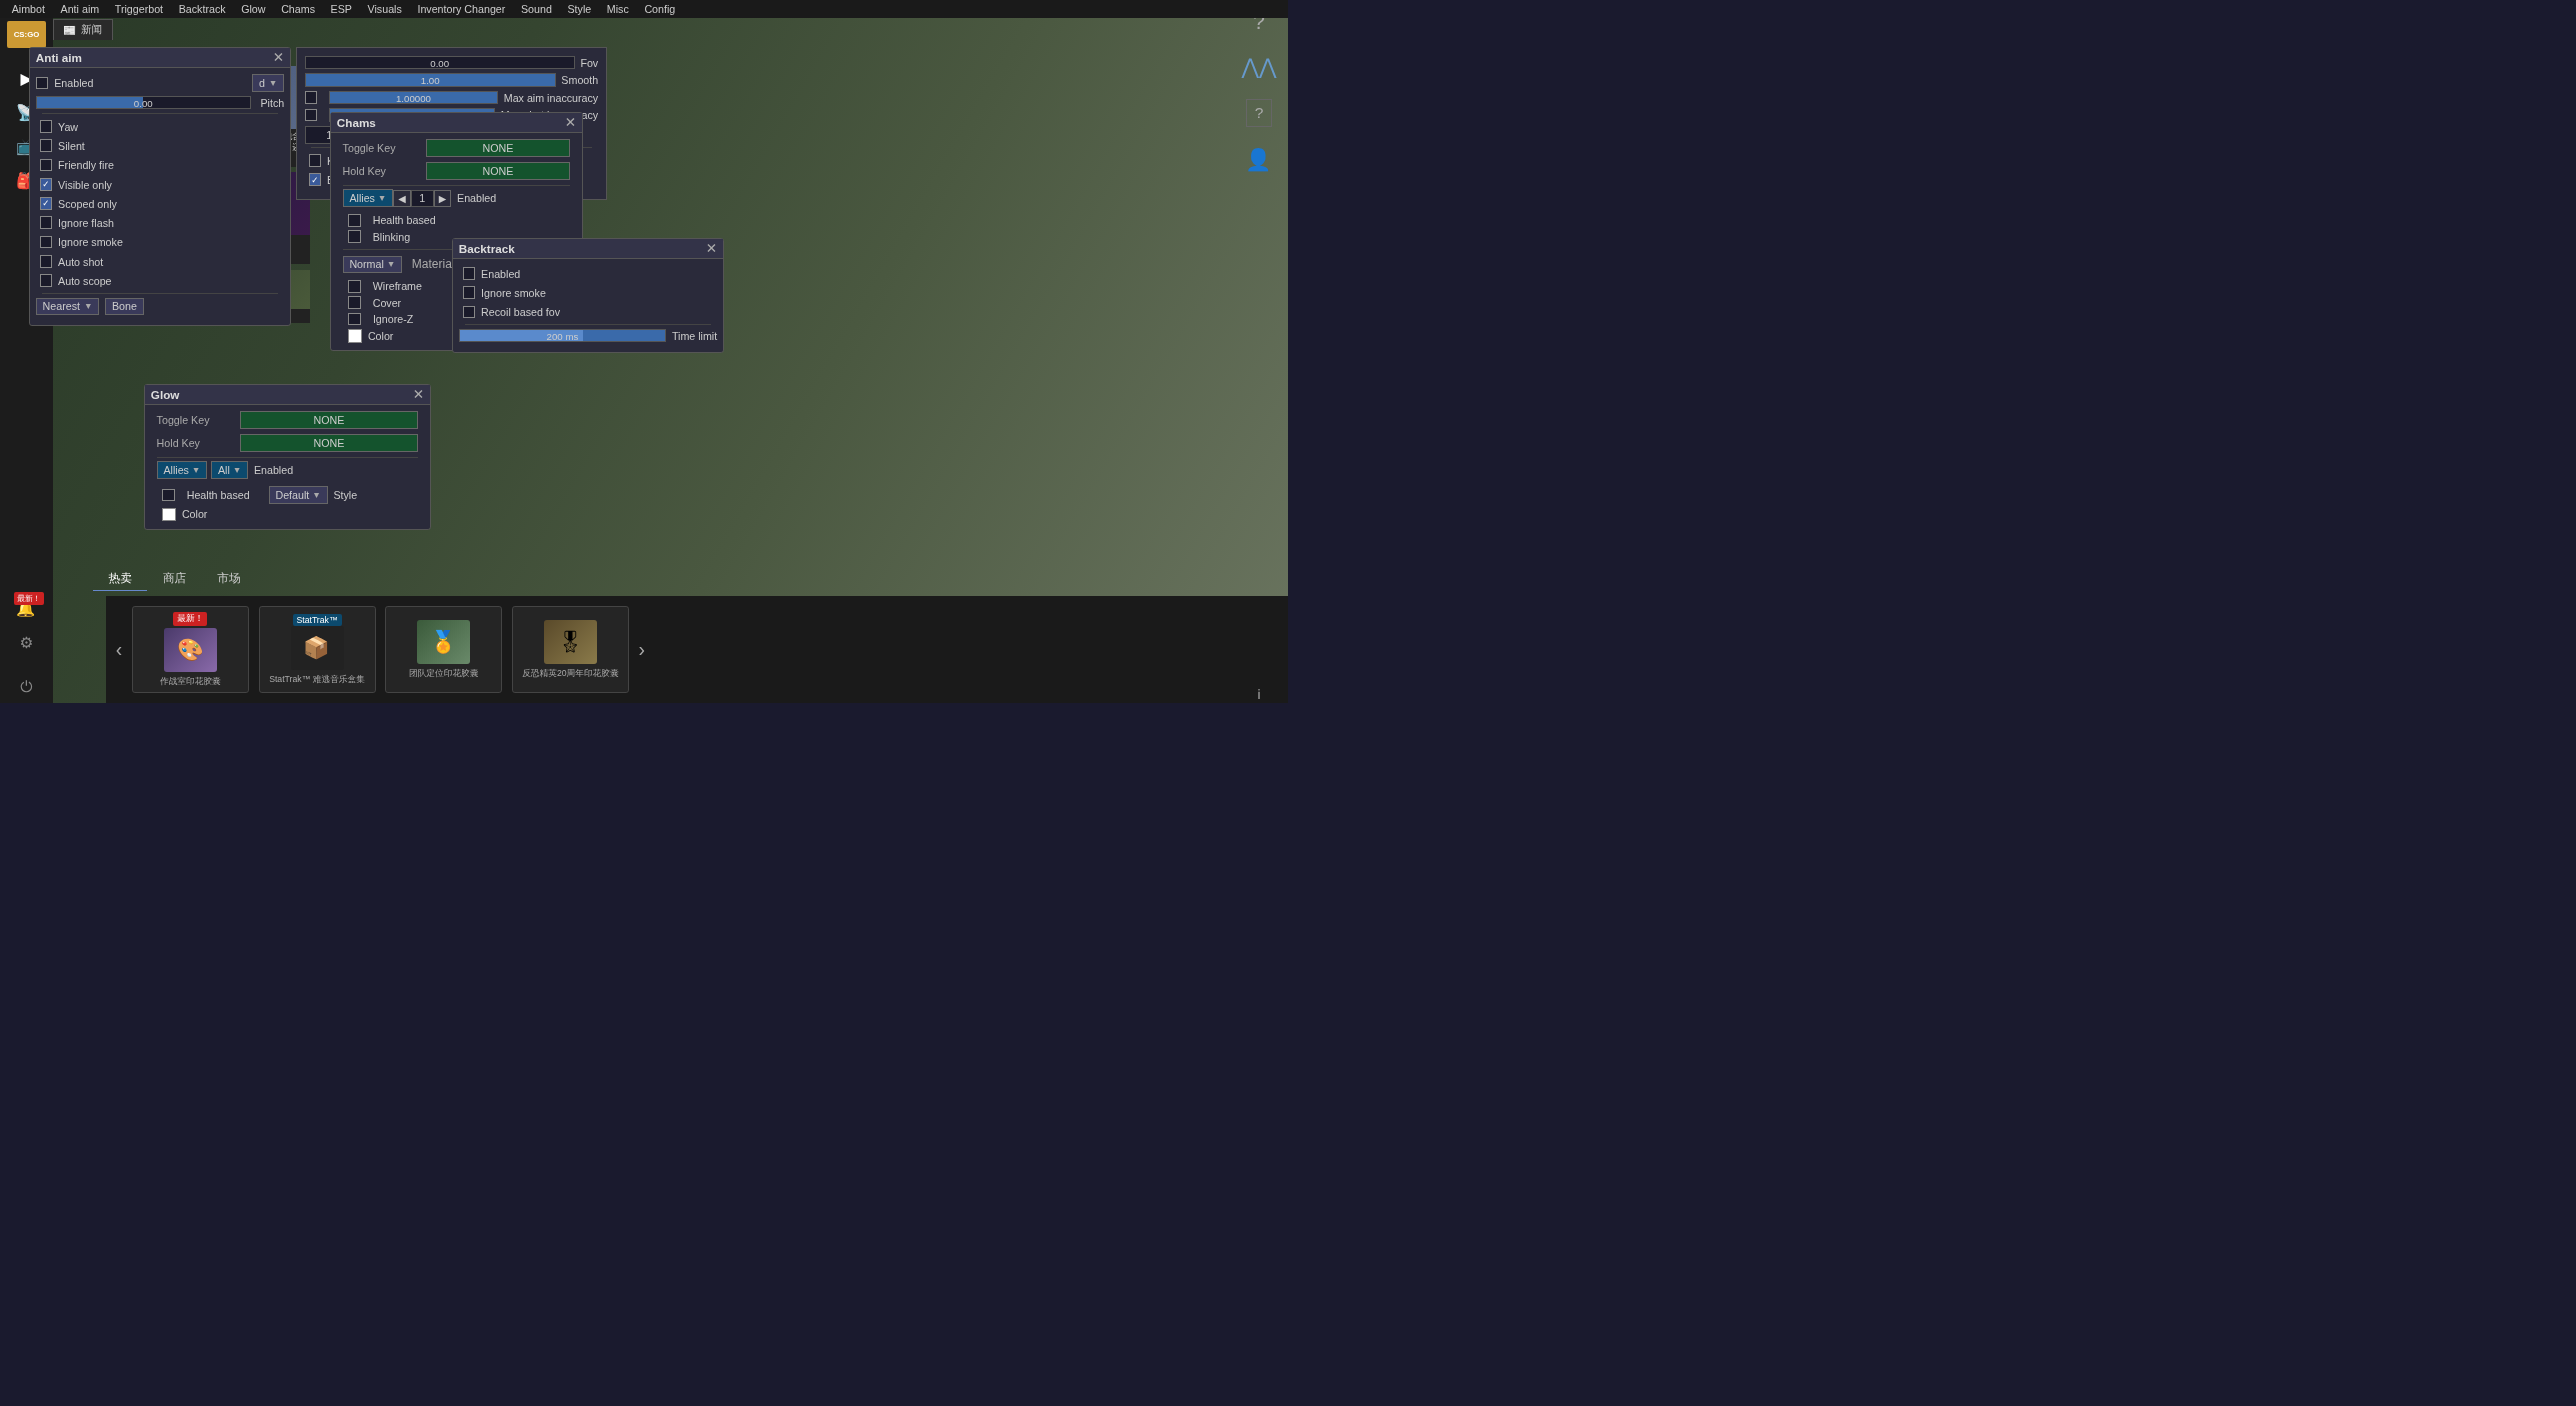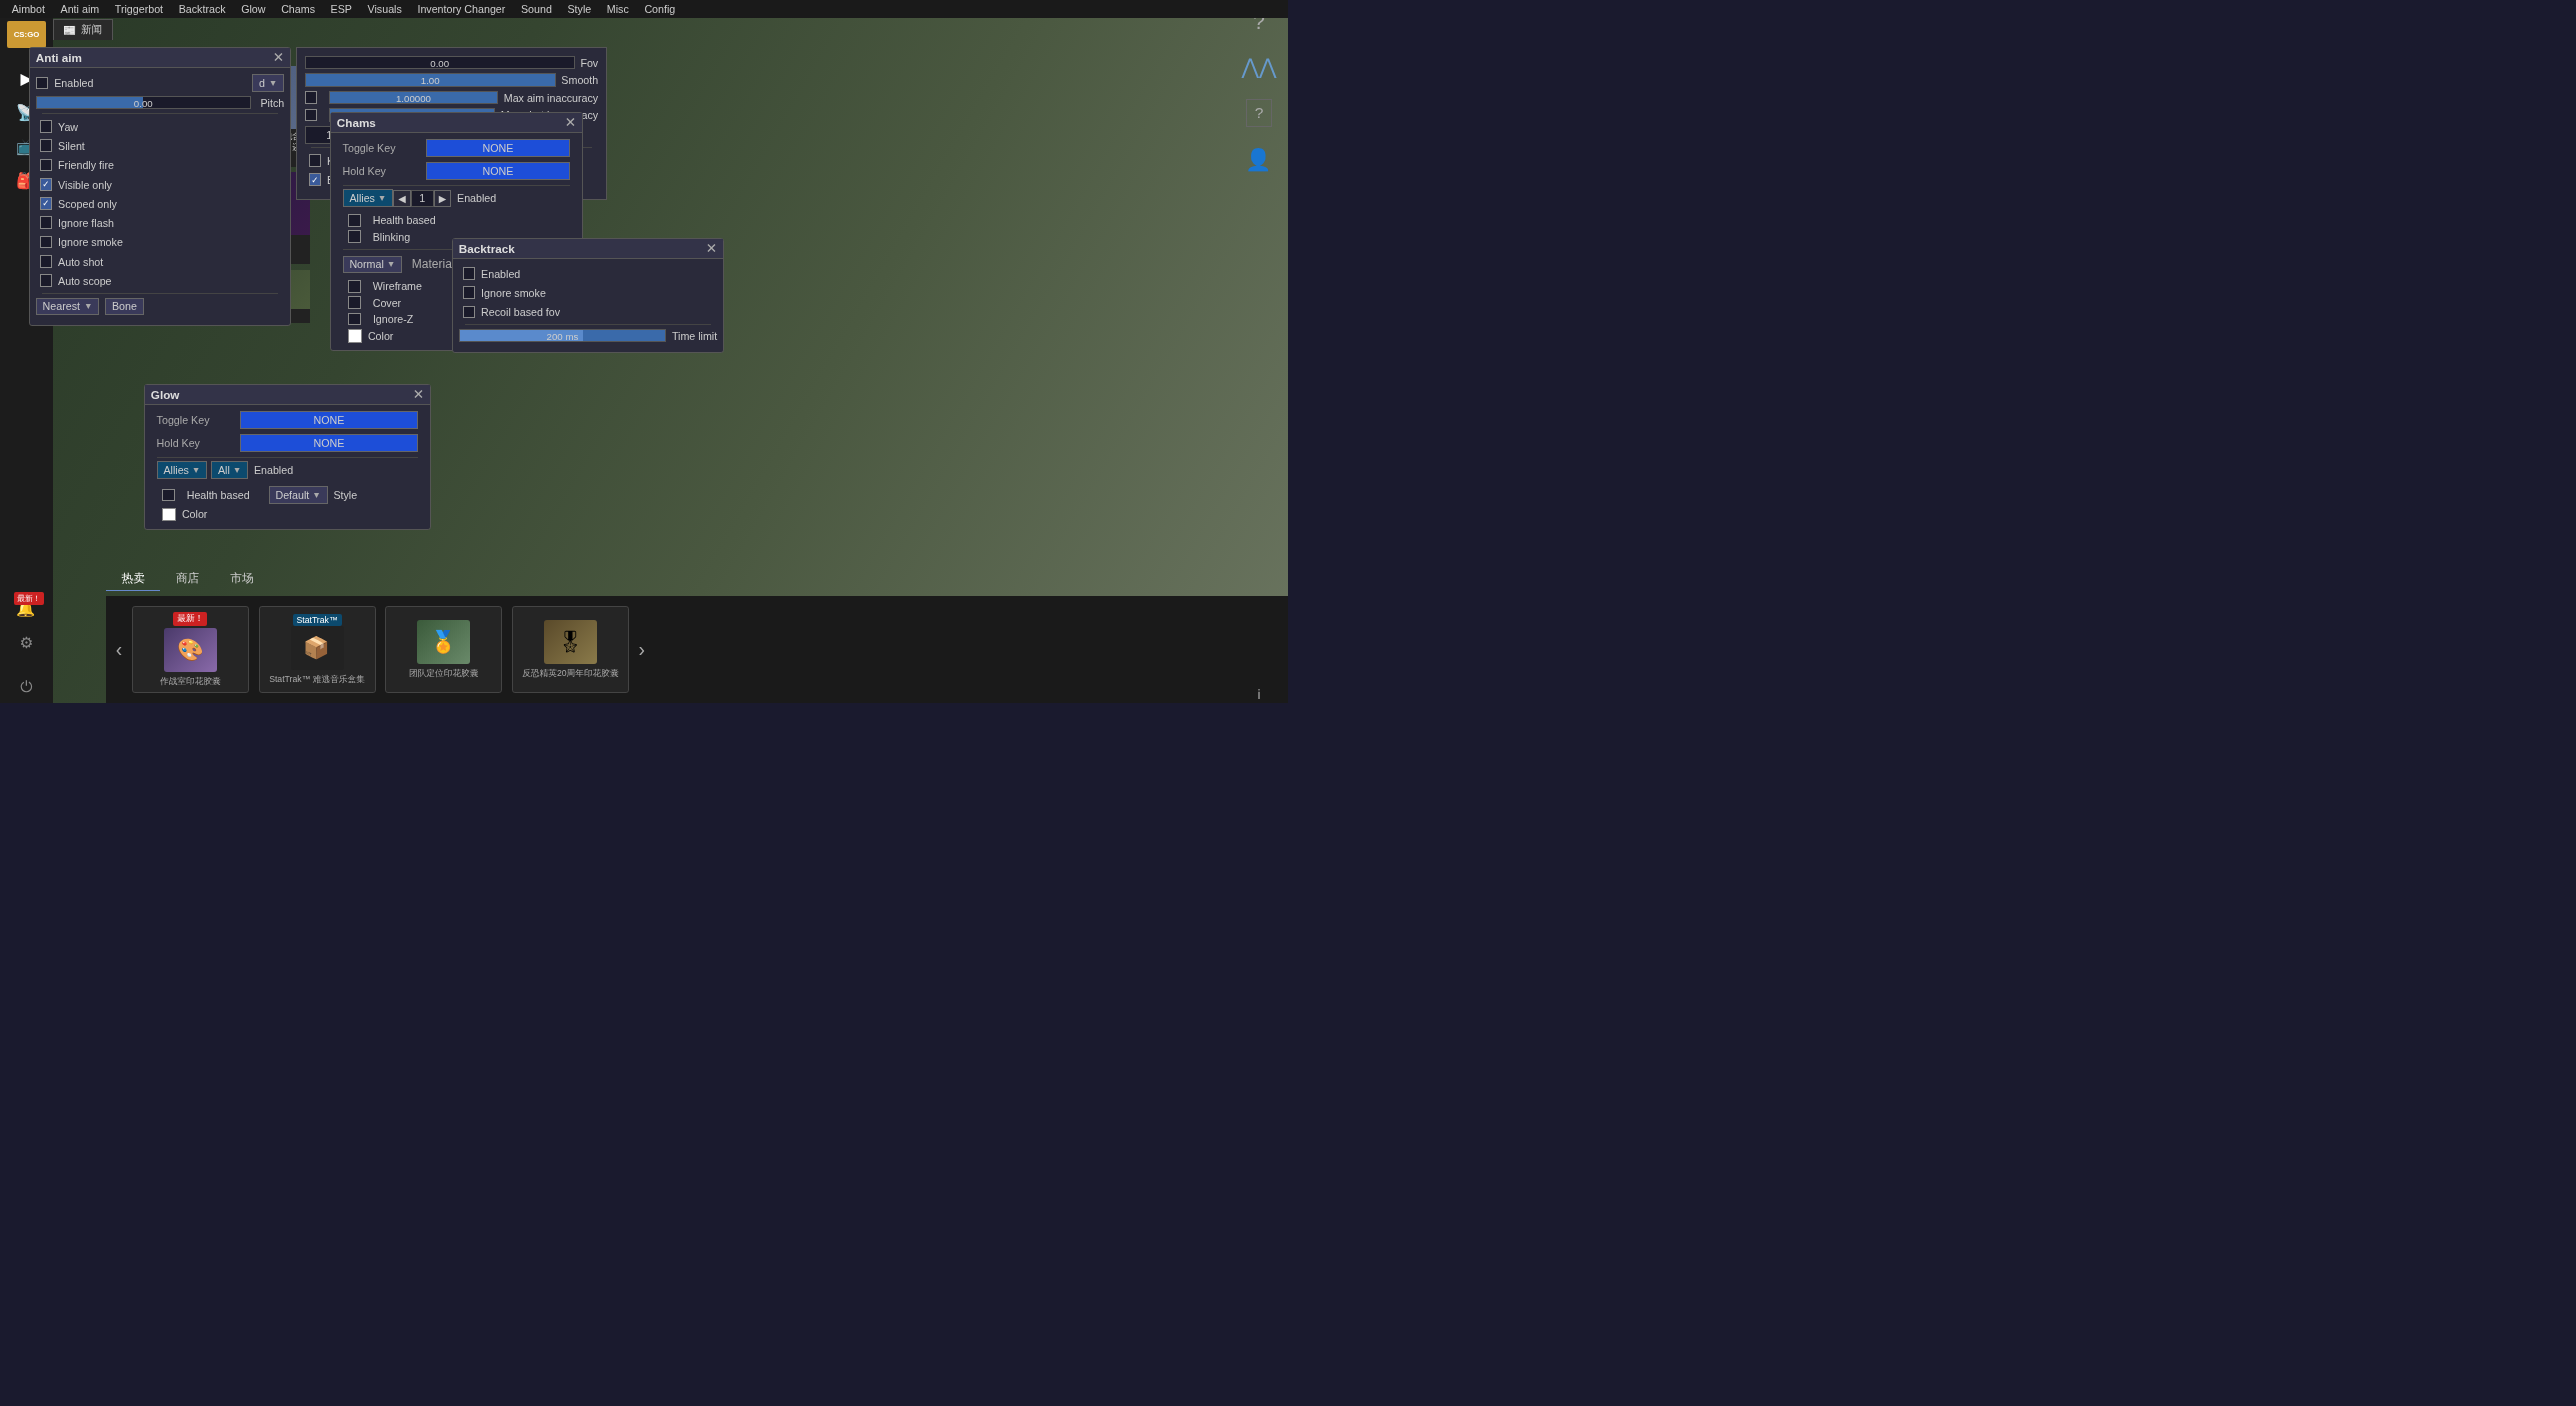--- a/index.html
+++ b/index.html
@@ -211,21 +211,21 @@
       margin-bottom: 4.9px;
       padding: 0 5.8px;
       gap: 15px;
     }
     .key-label {
       color: #aaa;
       font-size: 10.7px;
       width: 68px;
     }
     .key-btn {
-      background: #1d4ed8;
+      background: #14532d;
       border: 1px solid #666;
       color: #ccc;
       padding: 1.9px 15.5px;
       font-size: 10.7px;
       cursor: pointer;
       flex: 1;
       text-align: center;
     }
     .allies-row {
       display: flex;
@@ -340,21 +340,21 @@
       cursor: pointer;
       display: flex;
       align-items: center;
       gap: 3.9px;
     }
 
     
     .bottom-tabs {
       position: absolute;
       bottom: 112px;
-      left: 53px;
+      left: 40px;
       display: flex;
       gap: 0;
     }
     .bottom-tab {
       color: #ccc;
       font-size: 11.7px;
       padding: 3.9px 15.5px;
       cursor: pointer;
       border-bottom: 1.9px solid transparent;
     }

